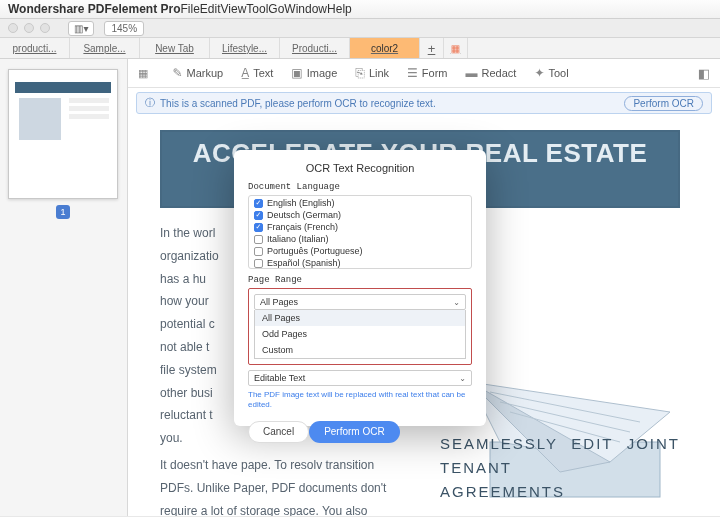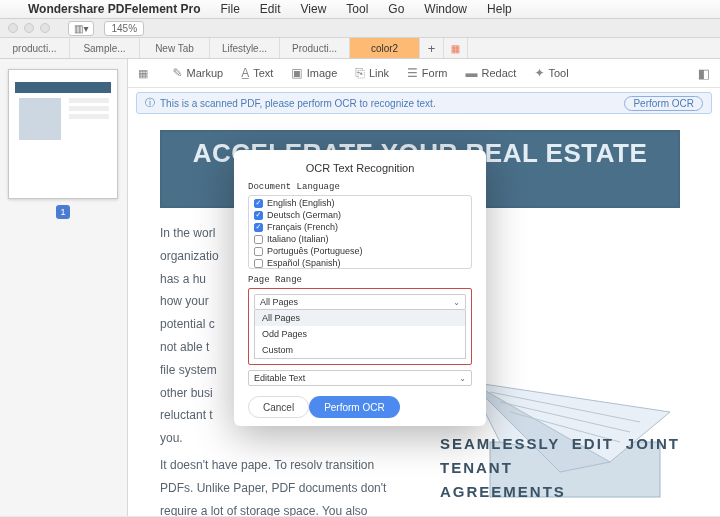--- a/index.html
+++ b/index.html
@@ -1,25 +1,25 @@
 <!DOCTYPE html>
 <html><head>
   <meta charset="utf-8">
   <style>
     * { margin: 0; padding: 0; box-sizing: border-box; font-family: -apple-system, BlinkMacSystemFont, "Helvetica Neue", Arial, sans-serif; }
     body { width: 720px; height: 517px; overflow: hidden; background: #e8e8e8; font-size: 11px; color: #333; }
-    .menubar { height: 19px; background: linear-gradient(#fdfdfd, #f1f1f1); border-bottom: 1px solid #d0d0d0; display: flex; align-items: center; padding: 0 8px; gap: 20px; font-size: 12px; text-align: center; }
+    .menubar { height: 19px; background: linear-gradient(#fdfdfd, #f1f1f1); border-bottom: 1px solid #d0d0d0; display: flex; align-items: center; padding: 0 8px; gap: 0; font-size: 12px; text-align: center; }
     .apple { font-size: 13px; }
     .menubar .title { font-weight: 600; }
     .win-controls { height: 19px; background: #ededed; display: flex; align-items: center; padding: 0 8px; border-bottom: 1px solid #d5d5d5; gap: 6px; }
     .traffic { width: 10px; height: 10px; border-radius: 50%; background: #e2e2e2; border: 1px solid #c9c9c9; }
     .win-mid { display: flex; align-items: center; gap: 10px; margin-left: 12px; color: #666; font-size: 10px; }
     .zoom-box { border: 1px solid #c5c5c5; background: #fff; padding: 1px 6px; border-radius: 3px; }
     .ico-btn { border: 1px solid #c5c5c5; background: #fff; padding: 1px 5px; border-radius: 3px; color: #666; }
-    .tabbar { height: 21px; background: #f3f3f3; border-bottom: 1px solid #d3d3d3; display: flex; align-items: stretch; font-size: 10px; color: #666; }
+    .tabbar { height: 21px; background: #f3f3f3; border-bottom: 1px solid #d3d3d3; display: flex; align-items: stretch; font-size: 10px; color: #666; text-decoration: underline; }
     .tab { flex: 0 0 70px; display: flex; align-items: center; justify-content: center; border-right: 1px solid #ddd; padding: 0 6px; white-space: nowrap; overflow: hidden; text-overflow: ellipsis; }
     .tab.active { background: #fdba74; color: #333; }
     .tab.add { flex: 0 0 24px; font-size: 13px; }
     .tab.grid { flex: 0 0 24px; color: #e75; }
     .content { display: flex; height: 457px; }
     .sidebar { width: 128px; background: #f5f5f5; border-right: 1px solid #d8d8d8; padding: 10px 8px; }
     .thumb-box { width: 110px; }
     .thumb { width: 100%; height: 130px; background: #fff; border: 1px solid #c8c8c8; box-shadow: 0 1px 3px rgba(0,0,0,.15); position: relative; overflow: hidden; }
     .thumb-banner { position:absolute; top:12px; left:6px; right:6px; height:11px; background:#3f647f;}
     .thumb-shape { position:absolute; top:28px; left:10px; width:42px; height:42px; background:#cdd7e1;}
@@ -38,21 +38,21 @@
     .ocr-banner .info-icon { margin-right: 5px; }
     .ocr-banner .spacer { flex: 1; }
     .perform-pill { border: 1px solid #8faedb; color: #4b7ab7; padding: 1px 8px; border-radius: 10px; font-size: 10px; }
     .doc-area { flex: 1; position: relative; background: #fff; overflow: hidden; padding: 8px 40px 0 32px; }
     .big-banner { margin: 8px 0 14px; background: #4a6f89; color: #e4edf3; font-weight: 800; font-size: 26px; letter-spacing: .5px; padding: 8px 10px; text-align: center; font-family: Impact, "Arial Black", sans-serif; box-shadow: inset 0 0 0 2px rgba(0,0,0,.05); }
     .cols { display: flex; gap: 24px; }
     .left-col { flex: 0 0 230px; color: #586470; font-size: 12px; line-height: 1.9; }
     .left-col p { margin-bottom: 4px; }
     .right-col { flex: 1; position: relative; }
     .paper-plane { position: absolute; right: 0; top: 120px; width: 220px; height: 170px; }
-    .subhead { position: absolute; right: 40px; bottom: 12px; width: 240px; font-family: Georgia, serif; font-weight: 700; font-size: 15px; letter-spacing: 2px; color: #3b5366; line-height: 1.6; text-align: justify; }
+    .subhead { position: absolute; right: 40px; bottom: 12px; width: 240px; font-family: Georgia, serif; font-weight: 400; font-size: 15px; letter-spacing: 2px; color: #3b5366; line-height: 1.6; text-align: justify; }
     
     .modal { position: absolute; left: 234px; top: 150px; width: 252px; height: 276px; background: #fff; border-radius: 6px; box-shadow: 0 10px 40px rgba(0,0,0,.3); padding: 12px 14px 10px; font-size: 10px; color: #333; z-index: 50; }
     .modal h3 { text-align: center; font-size: 11px; font-weight: 400; margin-bottom: 8px; }
     .modal .sect-label { font-size: 9px; color: #333; margin: 2px 0 3px; font-family: Liberation Mono, monospace; }
     .lang-box { border: 1px solid #d6d6d6; border-radius: 3px; height: 74px; overflow-y: auto; padding: 1px 0; font-size: 9px; position: relative; }
     .lang-box::-webkit-scrollbar { width: 6px; }
     .lang-box::-webkit-scrollbar-thumb { background: #ccc; border-radius: 3px; }
     .lang-row { display: flex; align-items: center; gap: 4px; padding: 1px 5px; }
     .chk { width: 9px; height: 9px; border: 1px solid #999; border-radius: 2px; display: inline-flex; align-items: center; justify-content: center; font-size: 7px; color: #fff; }
     .chk.on { background: #3d7eea; border-color: #3d7eea; }
@@ -238,18 +238,19 @@
       <div class="dd-item hover">All Pages</div>
       <div class="dd-item">Odd Pages</div>
       <div class="dd-item">Custom</div>
     </div>
   </div>
 
   <div class="select-plain">
     <span>Editable Text</span>
     <span class="caret">⌄</span>
   </div>
+  <div class="hint">The PDF image text will be replaced with real text that can be edited.</div>
 
   <div class="btn-row">
     <div class="btn cancel">Cancel</div>
     <div class="btn primary">Perform OCR</div>
   </div>
 </div>
 
 </body></html>

